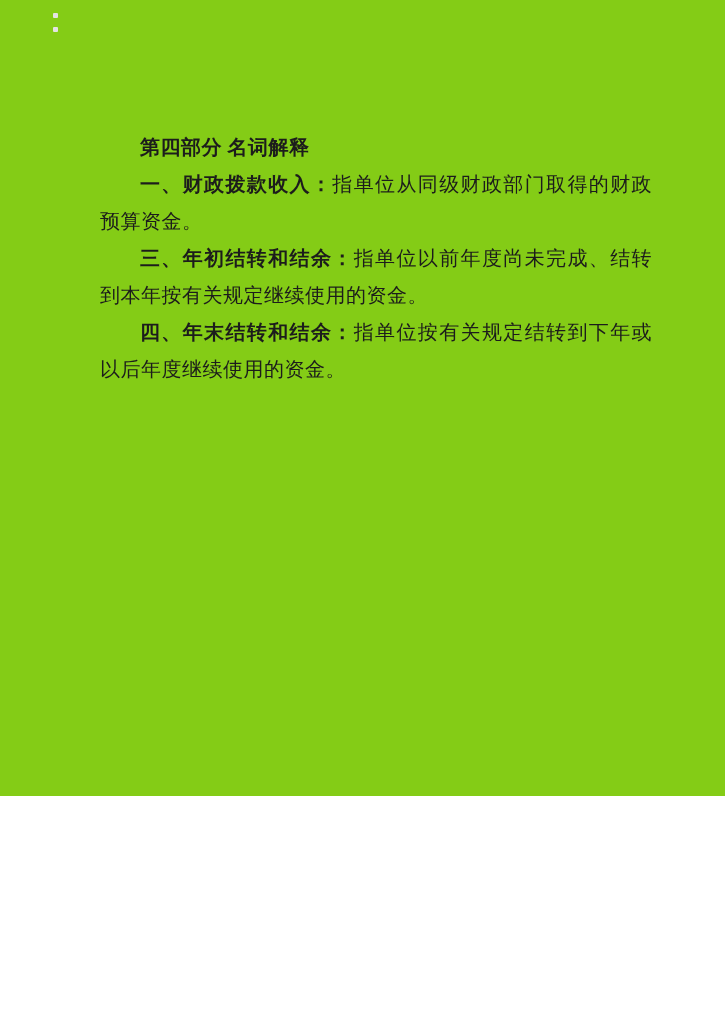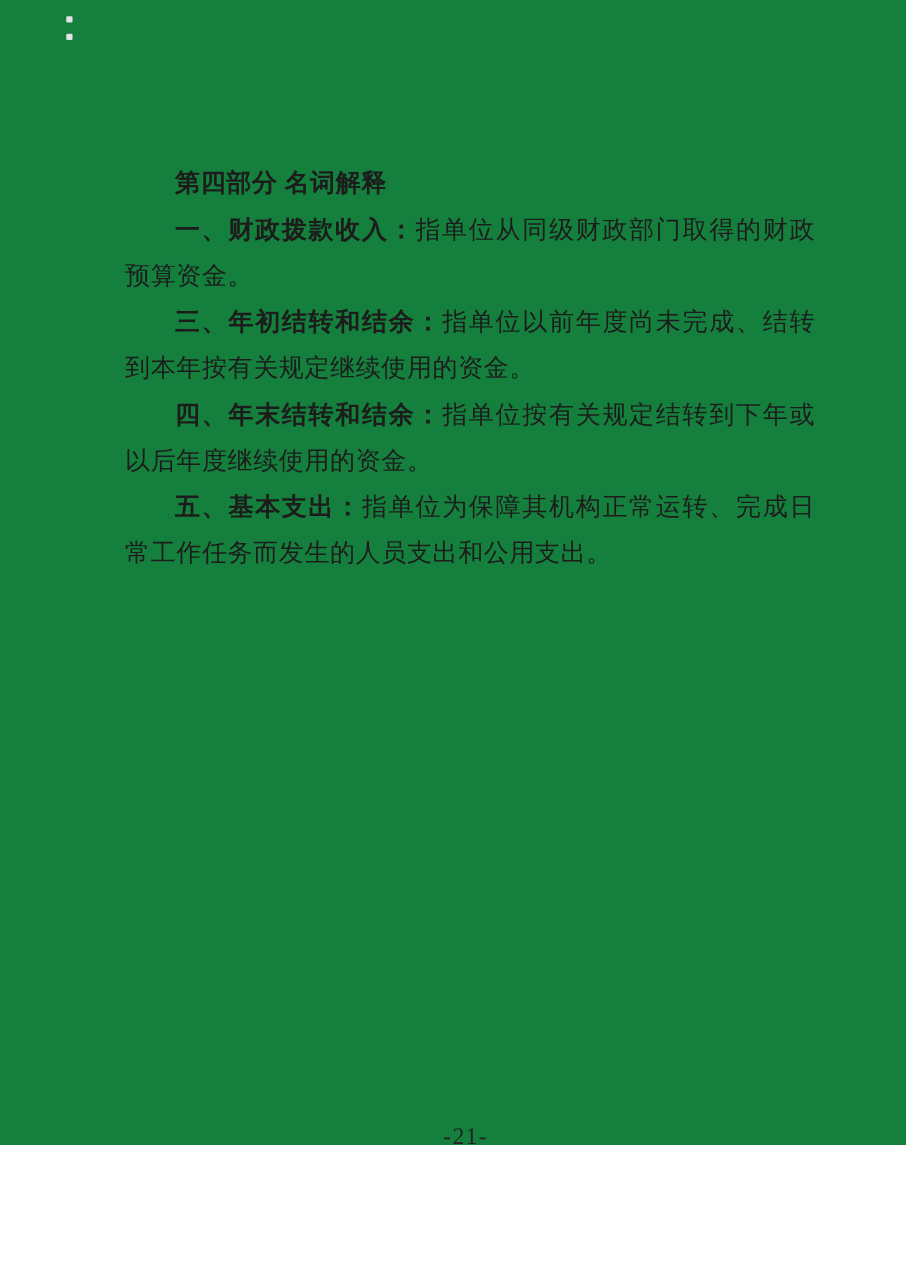--- a/index.html
+++ b/index.html
@@ -3,22 +3,22 @@
 <meta charset="utf-8">
 <style>
   html, body {
     margin: 0;
     padding: 0;
     background: #ffffff;
   }
   .page {
     position: relative;
     width: 725px;
-    height: 916px;
-    background: #15803d;
+    height: 796px;
+    background: #84cc16;
     overflow: hidden;
     font-family: "Liberation Serif", "DejaVu Serif", serif;
     color: #1c1c1c;
   }
   .scan-speck {
     position: absolute;
     width: 5px;
     height: 5px;
     background: #e3e3e3;
     border-radius: 1px;
@@ -74,21 +74,20 @@
 
     <p class="doc-title">第四部分 名词解释</p>
 
     <p class="para"><span class="term">一、财政拨款收入：</span><span>指单位从同级财政部门取得的财政预算资金。</span></p>
 
 
     <p class="para"><span class="term">三、年初结转和结余：</span><span>指单位以前年度尚未完成、结转到本年按有关规定继续使用的资金。</span></p>
 
     <p class="para"><span class="term">四、年末结转和结余：</span><span>指单位按有关规定结转到下年或以后年度继续使用的资金。</span></p>
 
-    <p class="para"><span class="term">五、基本支出：</span><span>指单位为保障其机构正常运转、完成日常工作任务而发生的人员支出和公用支出。</span></p>
 
 
 
 
   </div>
 
   <div class="page-number">-21-</div>
 
 </div>
 

